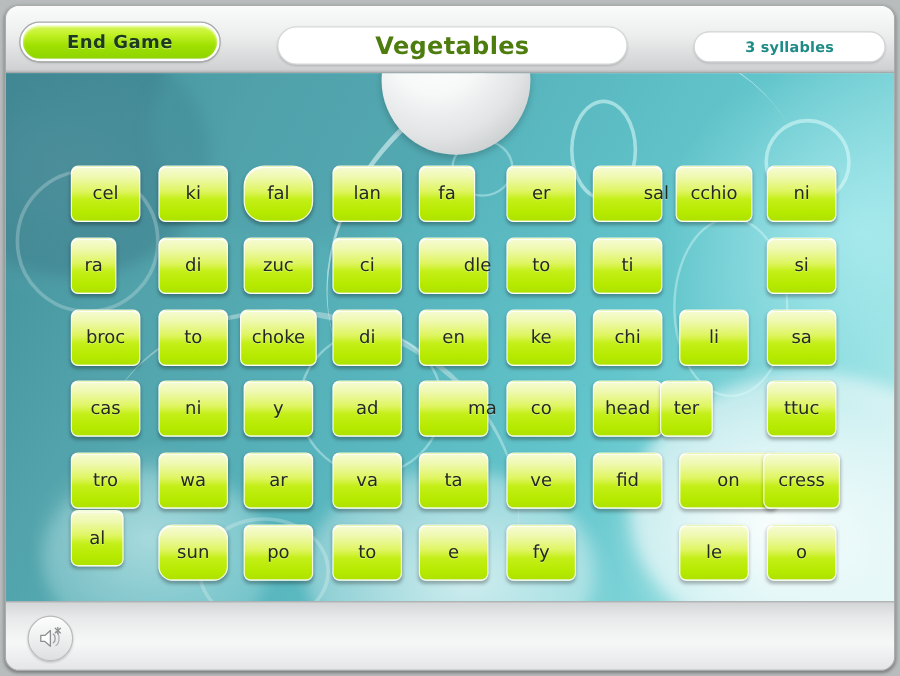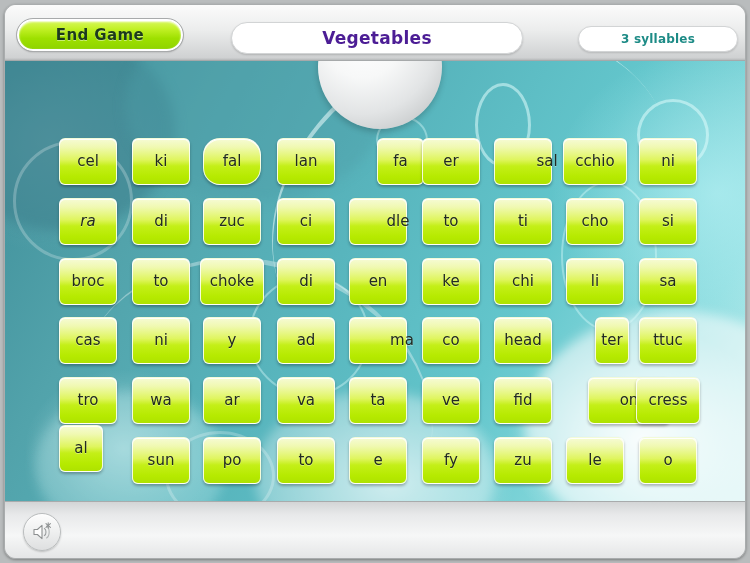--- a/index.html
+++ b/index.html
@@ -59,23 +59,23 @@
     position: absolute;
     left: 226px; top: 17px;
     width: 292px; height: 32px;
     border-radius: 16px;
     background: #ffffff;
     border: 1px solid #d2d4d5;
     box-shadow: 0 1px 2px rgba(0,0,0,.16), inset 0 1px 1px rgba(255,255,255,1);
     display: flex; align-items: center; justify-content: center;
   }
   #title-pill span {
-    font-size: 17px;
+    font-size: 20px;
     font-weight: bold;
-    color: #4c1d95;
+    color: #4d7c0f;
     letter-spacing: .3px;
   }
 
   #syllable-badge {
     position: absolute;
     left: 573px; top: 21px;
     width: 160px; height: 26px;
     border-radius: 13px;
     background: #ffffff;
     border: 1px solid #d2d4d5;
@@ -235,59 +235,56 @@
         </div>
         <div class="tile" style="width: 58px; left: 127px; top: 77px;">
           <span>ki</span>
         </div>
         <div class="tile" style="width: 58px; left: 198px; top: 77px; border-radius: 17px;">
           <span>fal</span>
         </div>
         <div class="tile" style="width: 58px; left: 272px; top: 77px;">
           <span>lan</span>
         </div>
-        <div class="tile" style="width: 47px; left: 344px; top: 77px; margin-left: 28px;">
+        <div class="tile" style="width: 47px; left: 344px; top: 77px;">
           <span>fa</span>
         </div>
         <div class="tile" style="width: 58px; left: 417px; top: 77px;">
           <span>er</span>
         </div>
         <div class="tile" style="width: 58px; left: 489px; top: 77px; padding-left: 48px;">
           <span>sal</span>
         </div>
         <div class="tile" style="width: 64px; left: 558px; top: 77px;">
           <span>cchio</span>
         </div>
         <div class="tile" style="width: 58px; left: 634px; top: 77px;">
           <span>ni</span>
         </div>
-        <div class="tile" style="width: 58px; left: 54px; top: 137px; font-style: italic;">
+        <div class="tile" style="width: 38px; left: 54px; top: 137px;">
           <span>ra</span>
         </div>
         <div class="tile" style="width: 58px; left: 127px; top: 137px;">
           <span>di</span>
         </div>
         <div class="tile" style="width: 58px; left: 198px; top: 137px;">
           <span>zuc</span>
         </div>
         <div class="tile" style="width: 58px; left: 272px; top: 137px;">
           <span>ci</span>
         </div>
         <div class="tile" style="width: 58px; left: 344px; top: 137px; padding-left: 40px;">
           <span>dle</span>
         </div>
         <div class="tile" style="width: 58px; left: 417px; top: 137px;">
           <span>to</span>
         </div>
         <div class="tile" style="width: 58px; left: 489px; top: 137px;">
           <span>ti</span>
         </div>
-        <div class="tile" style="width: 58px; left: 561px; top: 137px;">
-          <span>cho</span>
-        </div>
         <div class="tile" style="width: 58px; left: 634px; top: 137px;">
           <span>si</span>
         </div>
         <div class="tile" style="width: 58px; left: 54px; top: 197px;">
           <span>broc</span>
         </div>
         <div class="tile" style="width: 58px; left: 127px; top: 197px;">
           <span>to</span>
         </div>
         <div class="tile" style="width: 64px; left: 195px; top: 197px;">
@@ -325,21 +322,21 @@
         </div>
         <div class="tile" style="width: 58px; left: 344px; top: 256px; padding-left: 48px;">
           <span>ma</span>
         </div>
         <div class="tile" style="width: 58px; left: 417px; top: 256px;">
           <span>co</span>
         </div>
         <div class="tile" style="width: 58px; left: 489px; top: 256px;">
           <span>head</span>
         </div>
-        <div class="tile" style="width: 34px; left: 590px; top: 256px;">
+        <div class="tile" style="width: 44px; left: 545px; top: 256px;">
           <span>ter</span>
         </div>
         <div class="tile" style="width: 58px; left: 634px; top: 256px;">
           <span>ttuc</span>
         </div>
         <div class="tile" style="width: 58px; left: 54px; top: 316px;">
           <span>tro</span>
         </div>
         <div class="tile" style="width: 58px; left: 127px; top: 316px;">
           <span>wa</span>
@@ -352,46 +349,43 @@
         </div>
         <div class="tile" style="width: 58px; left: 344px; top: 316px;">
           <span>ta</span>
         </div>
         <div class="tile" style="width: 58px; left: 417px; top: 316px;">
           <span>ve</span>
         </div>
         <div class="tile" style="width: 58px; left: 489px; top: 316px;">
           <span>fid</span>
         </div>
-        <div class="tile" style="width: 82px; left: 561px; top: 316px; margin-left: 22px;">
+        <div class="tile" style="width: 82px; left: 561px; top: 316px;">
           <span>on</span>
         </div>
         <div class="tile" style="width: 64px; left: 631px; top: 316px;">
           <span>cress</span>
         </div>
         <div class="tile" style="width: 44px; left: 54px; top: 364px;">
           <span>al</span>
         </div>
-        <div class="tile" style="width: 58px; left: 127px; top: 376px;">
+        <div class="tile" style="width: 58px; left: 127px; top: 376px; border-radius: 12px;">
           <span>sun</span>
         </div>
         <div class="tile" style="width: 58px; left: 198px; top: 376px;">
           <span>po</span>
         </div>
         <div class="tile" style="width: 58px; left: 272px; top: 376px;">
           <span>to</span>
         </div>
         <div class="tile" style="width: 58px; left: 344px; top: 376px;">
           <span>e</span>
         </div>
         <div class="tile" style="width: 58px; left: 417px; top: 376px;">
           <span>fy</span>
-        </div>
-        <div class="tile" style="width: 58px; left: 489px; top: 376px;">
-          <span>zu</span>
         </div>
         <div class="tile" style="width: 58px; left: 561px; top: 376px;">
           <span>le</span>
         </div>
         <div class="tile" style="width: 58px; left: 634px; top: 376px;">
           <span>o</span>
         </div>
       </div>
 
   </div>

